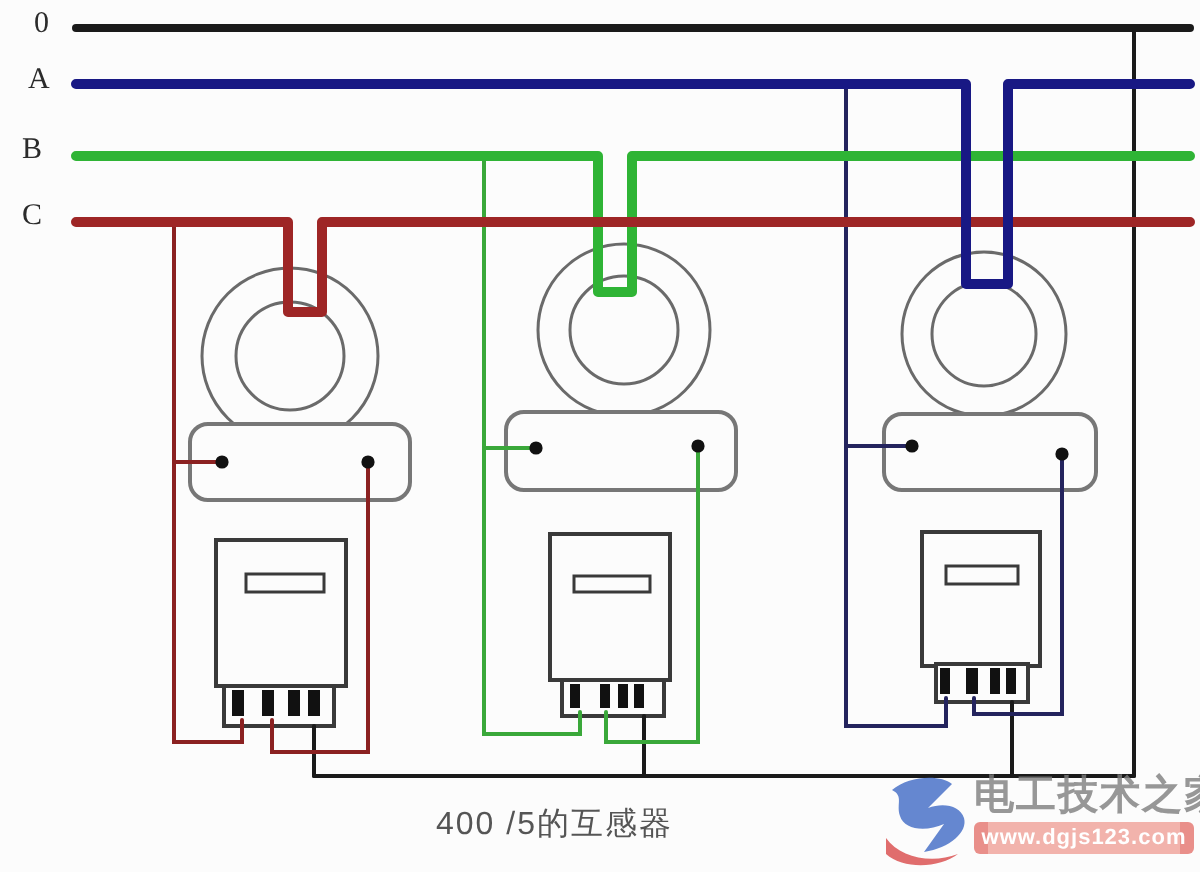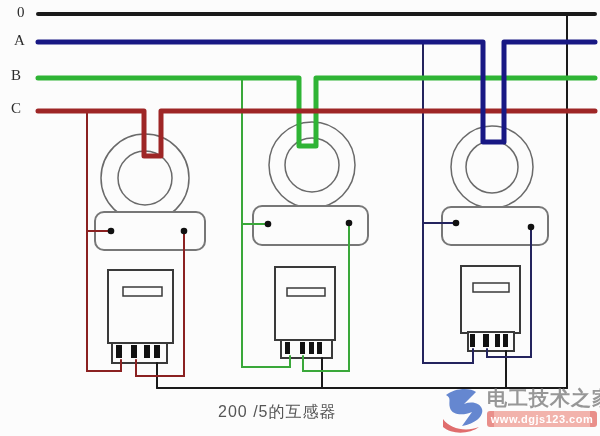--- a/index.html
+++ b/index.html
@@ -138,21 +138,21 @@
       <circle cx="456" cy="223" r="3.3"></circle>
         <circle cx="531" cy="227" r="3.3"></circle>
     </g>
   </svg>
 
   <div class="bus-label" style="left:17px;top:5px;">0</div>
   <div class="bus-label" style="left:14px;top:33px;">A</div>
   <div class="bus-label" style="left:11px;top:68px;">B</div>
   <div class="bus-label" style="left:11px;top:101px;">C</div>
 
-  <div class="caption caption-right">200 /5的互感器</div>
+  <div class="caption caption-right">400 /5的互感器</div>
 
   <svg class="wm-logo" viewBox="0 0 50 48">
     <path d="M6,10 C14,3 30,2 36,7 L24,19 C32,16 40,18 42,24 C44,31 35,39 22,41 L32,27 C23,31 12,30 10,23 C8,17 12,13 6,10 Z" fill="#4a72c8" opacity="0.85"></path>
     <path d="M3,34 C10,44 26,47 39,42 C30,49 12,50 3,42 Z" fill="#d84848" opacity="0.8"></path>
   </svg>
   <div class="wm-name">电工技术之家</div>
   <div class="wm-pill">www.dgjs123.com</div>
 
 </div>
 

